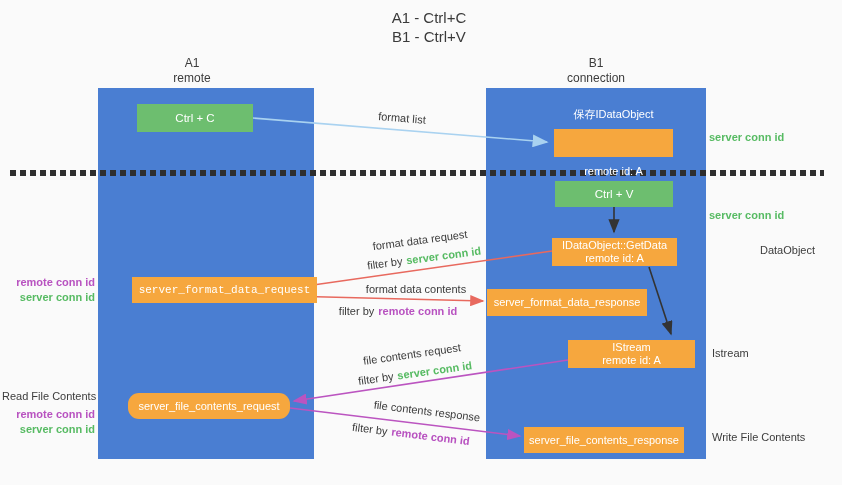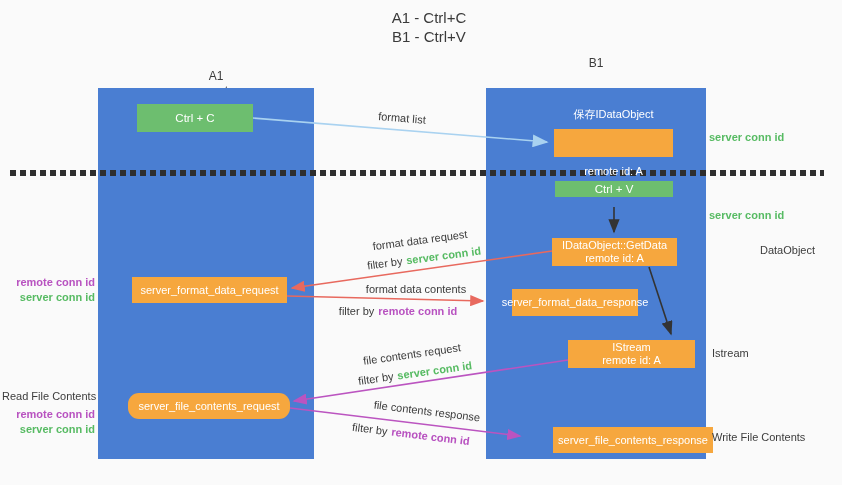--- a/index.html
+++ b/index.html
@@ -26,26 +26,27 @@
 </head>
 <body>
 
 <div id="canvas">
 
   <div class="title">
     <div>A1 - Ctrl+C</div>
     <div>B1 - Ctrl+V</div>
   </div>
 
-  <div class="hdr" style="left:116px;margin-top:13px;">
+  <div class="hdr" style="left:92px;">
     <div>A1</div>
     <div>remote</div>
   </div>
   <div class="hdr" style="left:496px;">
     <div>B1</div>
+    <div>connection</div>
   </div>
 
   <div class="lane" style="left:98px;width:216px;"></div>
   <div class="lane" style="left:486px;width:220px;"></div>
 
   <div class="dashline"></div>
 
   <svg class="overlay" width="842" height="485">
     <defs>
       <marker id="mk-blue" markerWidth="10" markerHeight="8" refX="9" refY="4" orient="auto">
@@ -72,47 +73,47 @@
 
   <div class="node green" style="left:137px;top:104px;width:116px;height:28px;">
     <div class="single">Ctrl + C</div>
   </div>
 
   <div class="node orange" style="left:554px;top:129px;width:119px;height:28px;gap:44px;">
     <div class="ln">保存IDataObject</div>
     <div class="ln">remote id: A</div>
   </div>
 
-  <div class="node green" style="left:555px;top:181px;width:118px;height:16px;">
+  <div class="node green" style="left:555px;top:181px;width:118px;height:26px;">
     <div class="single">Ctrl + V</div>
   </div>
 
   <div class="node orange" style="left:552px;top:238px;width:125px;height:28px;">
     <div class="ln">IDataObject::GetData</div>
     <div class="ln">remote id: A</div>
   </div>
 
-  <div class="node orange" style="left:132px;top:277px;width:155px;height:26px;">
+  <div class="node orange" style="left:132px;top:277px;width:185px;height:26px;font-family:Liberation Mono, monospace;">
     <div class="ln">server_format_data_request</div>
   </div>
 
-  <div class="node orange" style="left:487px;top:289px;width:126px;height:27px;margin-left:25px;">
+  <div class="node orange" style="left:487px;top:289px;width:160px;height:27px;">
     <div class="ln">server_format_data_response</div>
   </div>
 
   <div class="node orange" style="left:568px;top:340px;width:127px;height:28px;">
     <div class="ln">IStream</div>
     <div class="ln">remote id: A</div>
   </div>
 
   <div class="node orange" style="left:128px;top:393px;width:162px;height:26px;border-radius:11px;">
     <div class="ln">server_file_contents_request</div>
   </div>
 
-  <div class="node orange" style="left:524px;top:427px;width:160px;height:26px;margin-left:29px;">
+  <div class="node orange" style="left:524px;top:427px;width:160px;height:26px;">
     <div class="ln">server_file_contents_response</div>
   </div>
 
   <div class="elabel" style="left:402px;top:118px;transform:translate(-50%,-50%) rotate(4.5deg);">format list</div>
 
   <div class="elabel" style="left:420px;top:240px;transform:translate(-50%,-50%) rotate(-7.5deg);">format data request</div>
   <div class="elabel" style="left:424px;top:258px;transform:translate(-50%,-50%) rotate(-7.5deg);">
     <span>filter by</span><span class="green-t tok">server conn id</span>
   </div>
 

